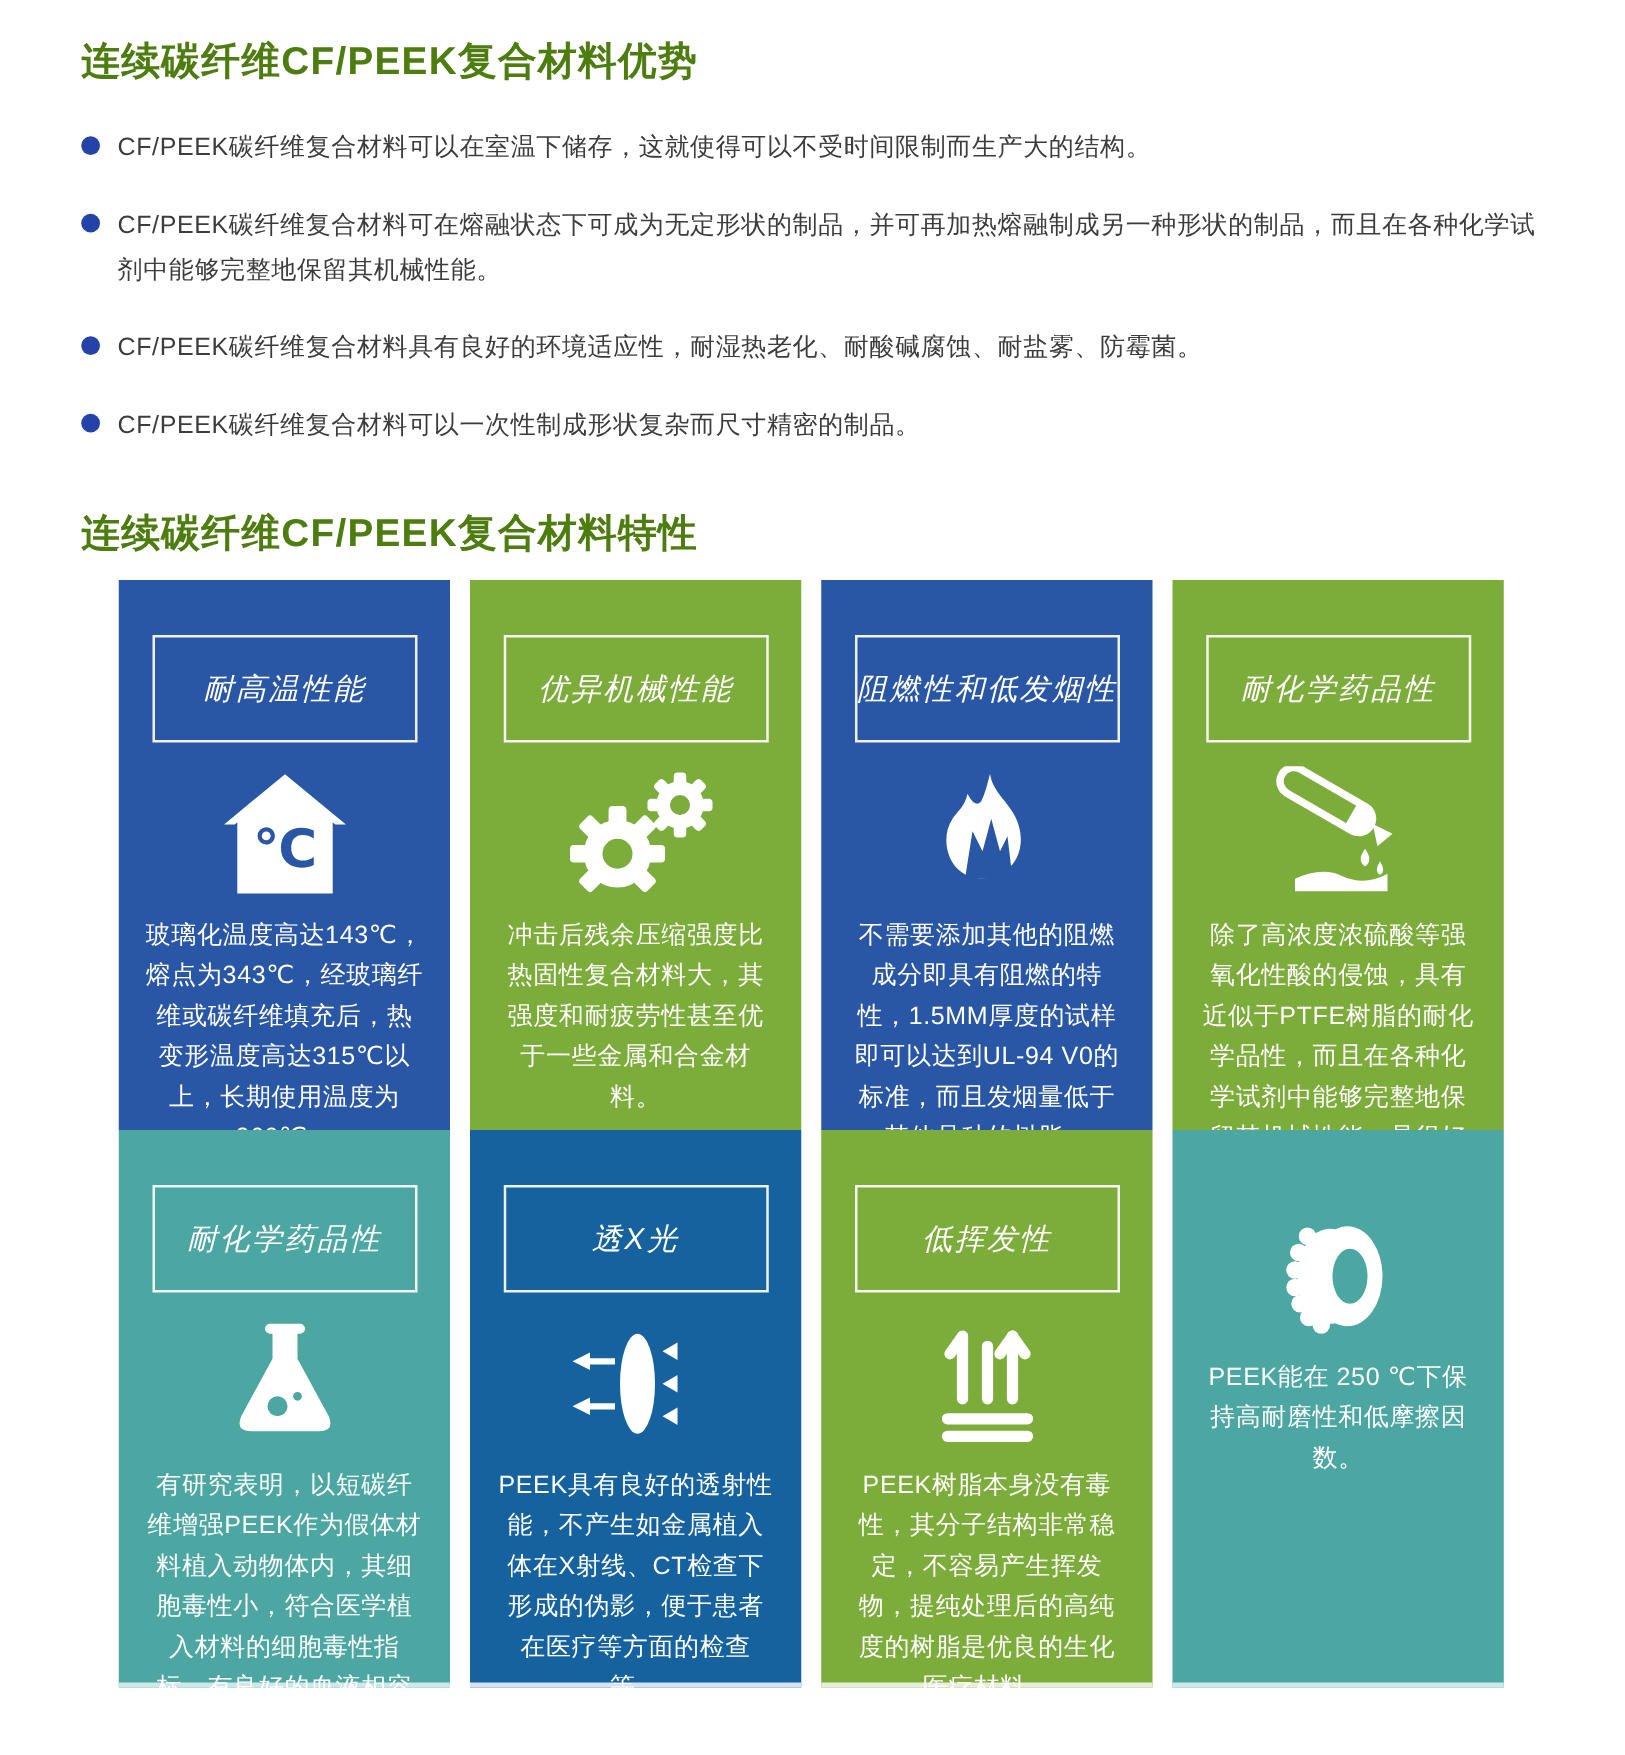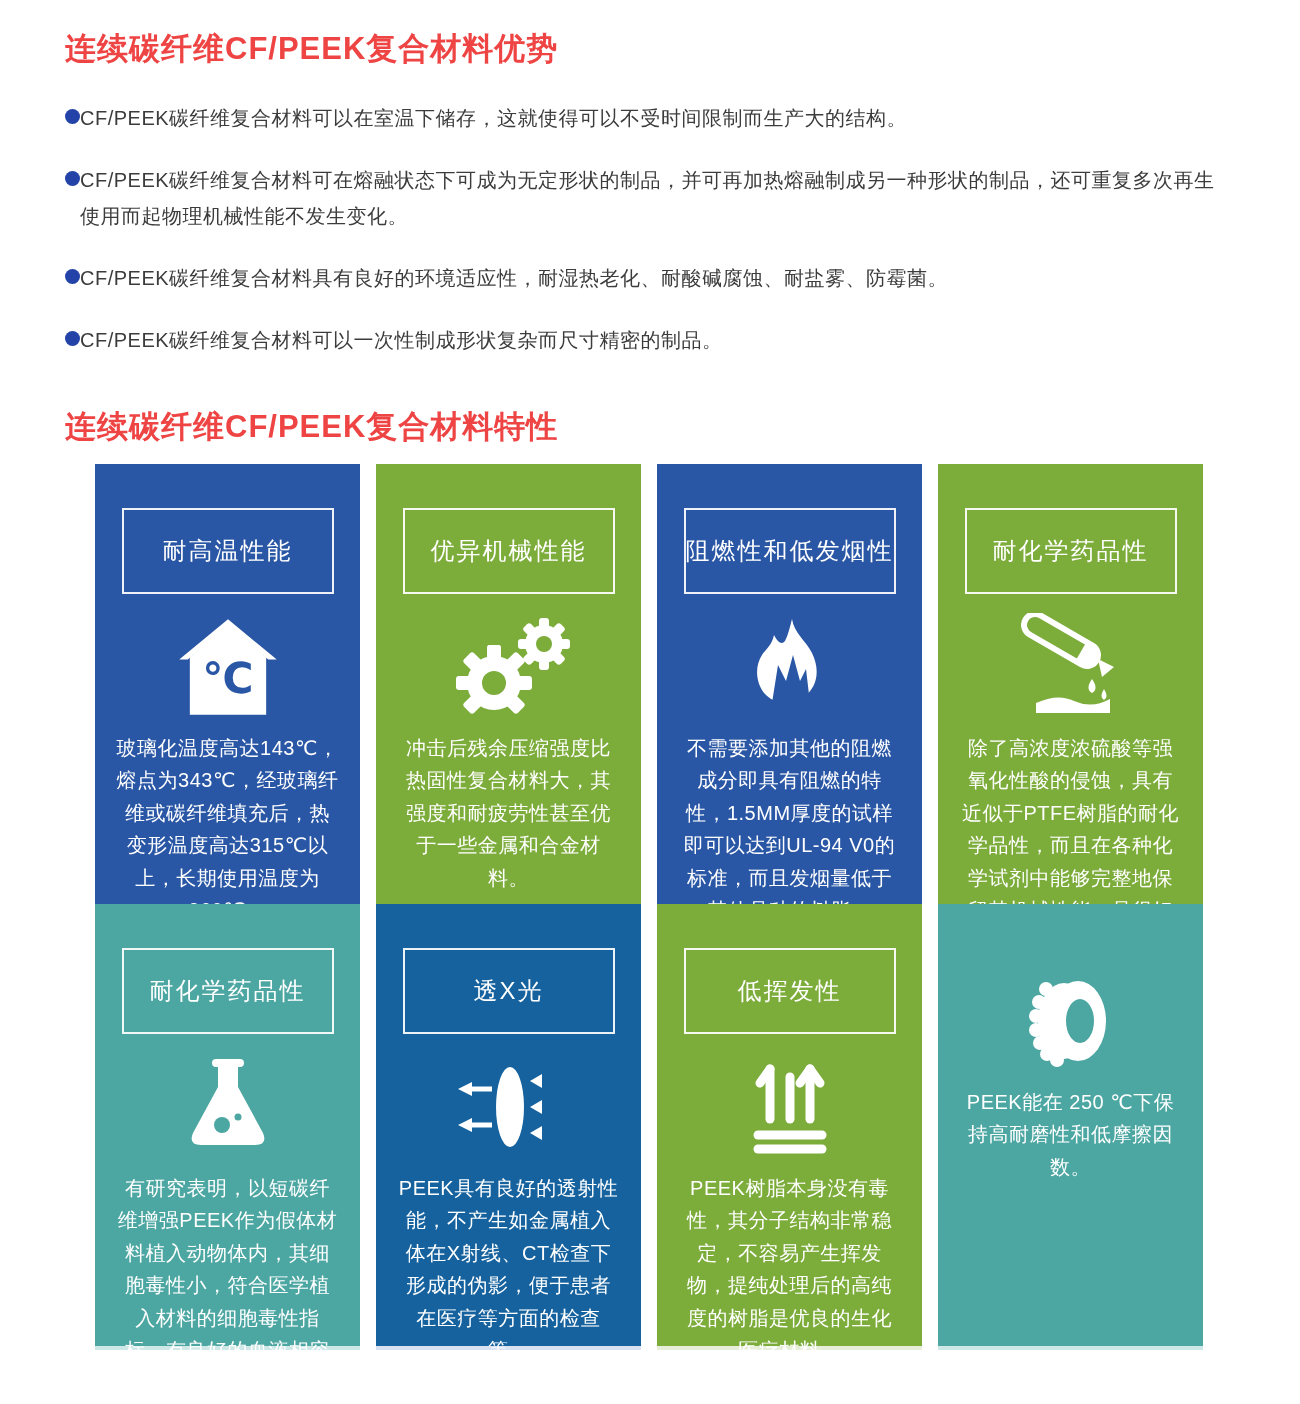--- a/index.html
+++ b/index.html
@@ -3,27 +3,27 @@
 <meta charset="utf-8">
 <style>
   html,body{margin:0;padding:0;background:#ffffff;}
   body{
     width:1300px;height:1404px;
     font-family:"Liberation Sans","DejaVu Sans",sans-serif;
     color:#3d3d3d;overflow:hidden;
   }
   .page{padding:0 65px;}
   .section-title{
-    font-size:31px;font-weight:bold;color:#ef4444;
+    font-size:31px;font-weight:bold;color:#4d7c0f;
     margin:28px 0 30px 0;letter-spacing:1px;
   }
   .section-title.second{margin-top:48px;margin-bottom:16px;}
   ul.bullets{list-style:none;margin:0;padding:0;}
   ul.bullets li{
-    display:flex;align-items:flex-start;
+    display:flex;align-items:flex-start;gap:14px;
     font-size:20px;line-height:1.8;color:#3c3c3c;
     margin-bottom:26px;letter-spacing:0.5px;
   }
   .dot{
     width:15px;height:15px;border-radius:50%;
     background:#2343A8;flex:0 0 15px;margin-top:9px;
   }
   .cards{
     margin-left:30px;margin-top:12px;
     display:grid;
@@ -43,20 +43,21 @@
   .card.teal{background:#4CA6A2;}
   .card.bottom.blue2{border-bottom:4px solid #D8E2F3;height:446px;}
   .card.bottom.green{border-bottom:4px solid #E7EFDB;height:446px;}
   .card.bottom.teal{border-bottom:4px solid #CDE8E7;height:446px;}
   .card-title{
     width:212px;height:86px;margin:0 auto;
     border:2px solid rgba(255,255,255,0.92);
     display:flex;align-items:center;justify-content:center;
     font-size:24px;letter-spacing:2px;box-sizing:border-box;
     white-space:nowrap;
+    font-style:italic;
   }
   .icon-box{
     height:118px;margin-top:14px;
     display:flex;align-items:center;justify-content:center;
   }
   .card-body{
     margin:6px 2px 0 2px;
     font-size:20px;line-height:1.62;text-align:center;
     letter-spacing:0.5px;
   }
@@ -68,21 +69,21 @@
 
   <h1 class="section-title">连续碳纤维CF/PEEK复合材料优势</h1>
 
   <ul class="bullets">
     <li>
       <span class="dot"></span>
       <span>CF/PEEK碳纤维复合材料可以在室温下储存，这就使得可以不受时间限制而生产大的结构。</span>
     </li>
     <li>
       <span class="dot"></span>
-      <span>CF/PEEK碳纤维复合材料可在熔融状态下可成为无定形状的制品，并可再加热熔融制成另一种形状的制品，还可重复多次再生使用而起物理机械性能不发生变化。</span>
+      <span>CF/PEEK碳纤维复合材料可在熔融状态下可成为无定形状的制品，并可再加热熔融制成另一种形状的制品，而且在各种化学试剂中能够完整地保留其机械性能。</span>
     </li>
     <li>
       <span class="dot"></span>
       <span>CF/PEEK碳纤维复合材料具有良好的环境适应性，耐湿热老化、耐酸碱腐蚀、耐盐雾、防霉菌。</span>
     </li>
     <li>
       <span class="dot"></span>
       <span>CF/PEEK碳纤维复合材料可以一次性制成形状复杂而尺寸精密的制品。</span>
     </li>
   </ul>

